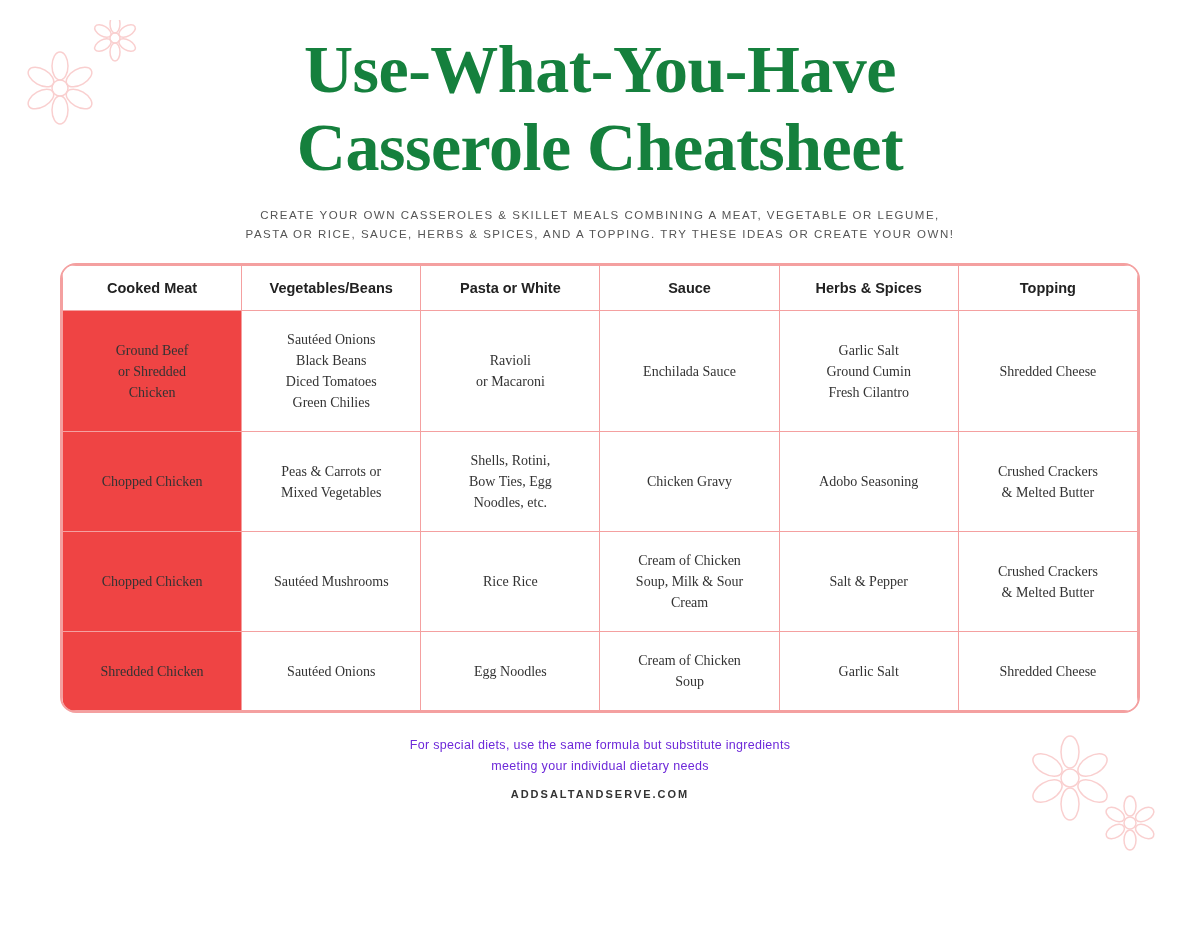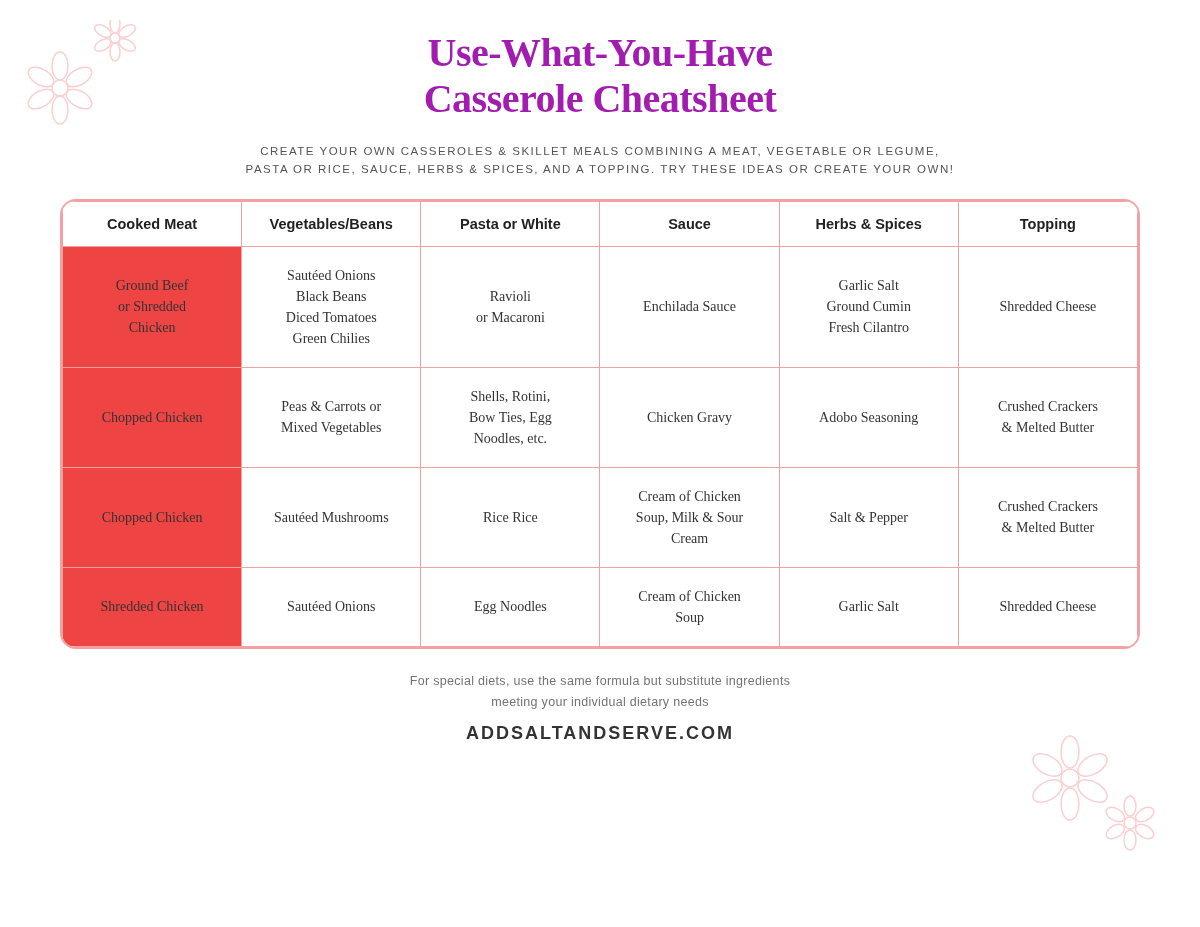--- a/index.html
+++ b/index.html
@@ -44,22 +44,22 @@
     }
 
     
     .header {
       text-align: center;
       margin-bottom: 16px;
     }
 
     .main-title {
       font-family: Georgia, serif;
-      font-size: 40px;
-      color: #a21caf;
+      font-size: 68px;
+      color: #15803d;
       font-weight: bold;
       line-height: 1.15;
       margin-bottom: 6px;
       letter-spacing: -0.5px;
     }
 
     .subtitle {
       font-family: Arial, Helvetica, sans-serif;
       font-size: 11.5px;
       color: #555;
@@ -111,29 +111,29 @@
     }
 
     
     .footer {
       text-align: center;
     }
 
     .footer-note {
       font-family: Arial, Helvetica, sans-serif;
       font-size: 12.5px;
-      color: #737373;
+      color: #6d28d9;
       letter-spacing: 0.3px;
       line-height: 1.7;
       margin-bottom: 10px;
     }
 
     .footer-url {
       font-family: Arial, Helvetica, sans-serif;
-      font-size: 18px;
+      font-size: 11px;
       font-weight: bold;
       color: #333;
       letter-spacing: 2px;
       text-transform: uppercase;
     }
   </style>
 </head>
 <body>
 
 <div class="page">

